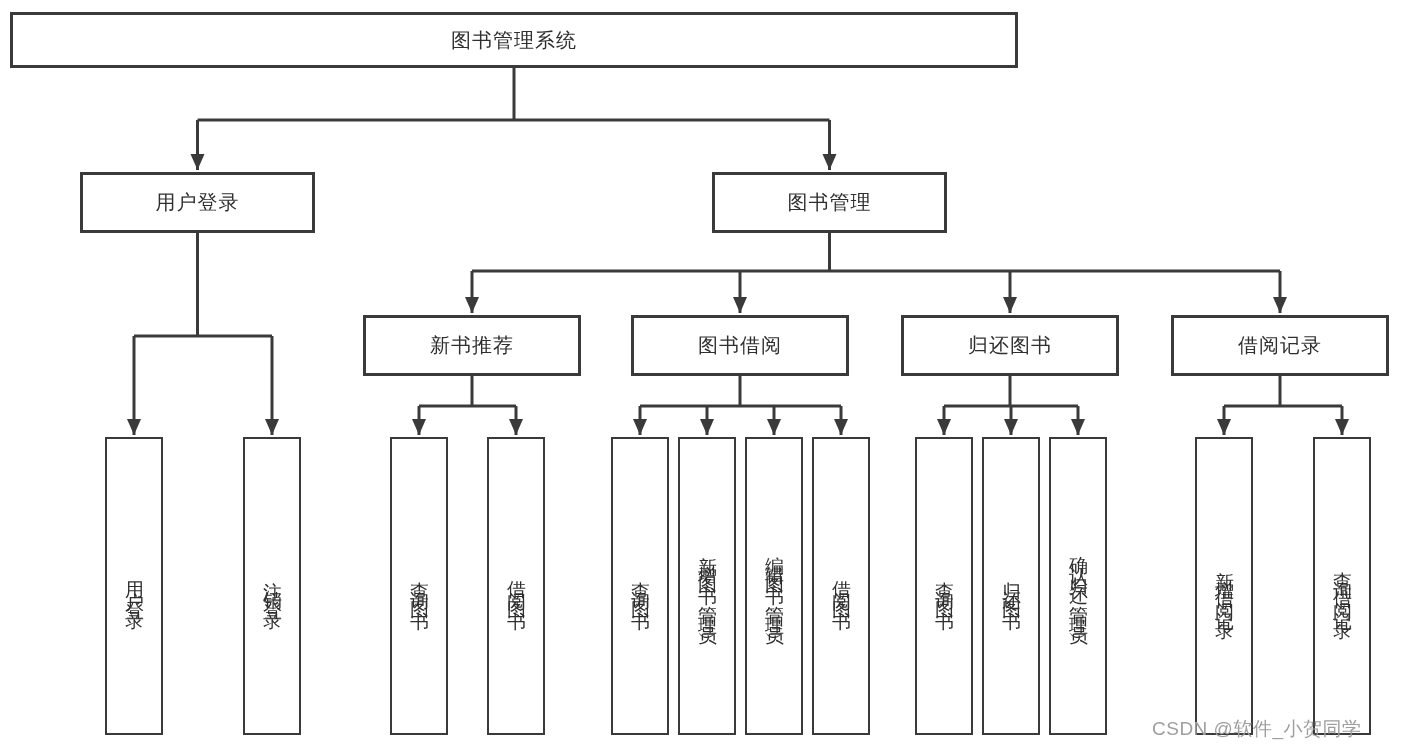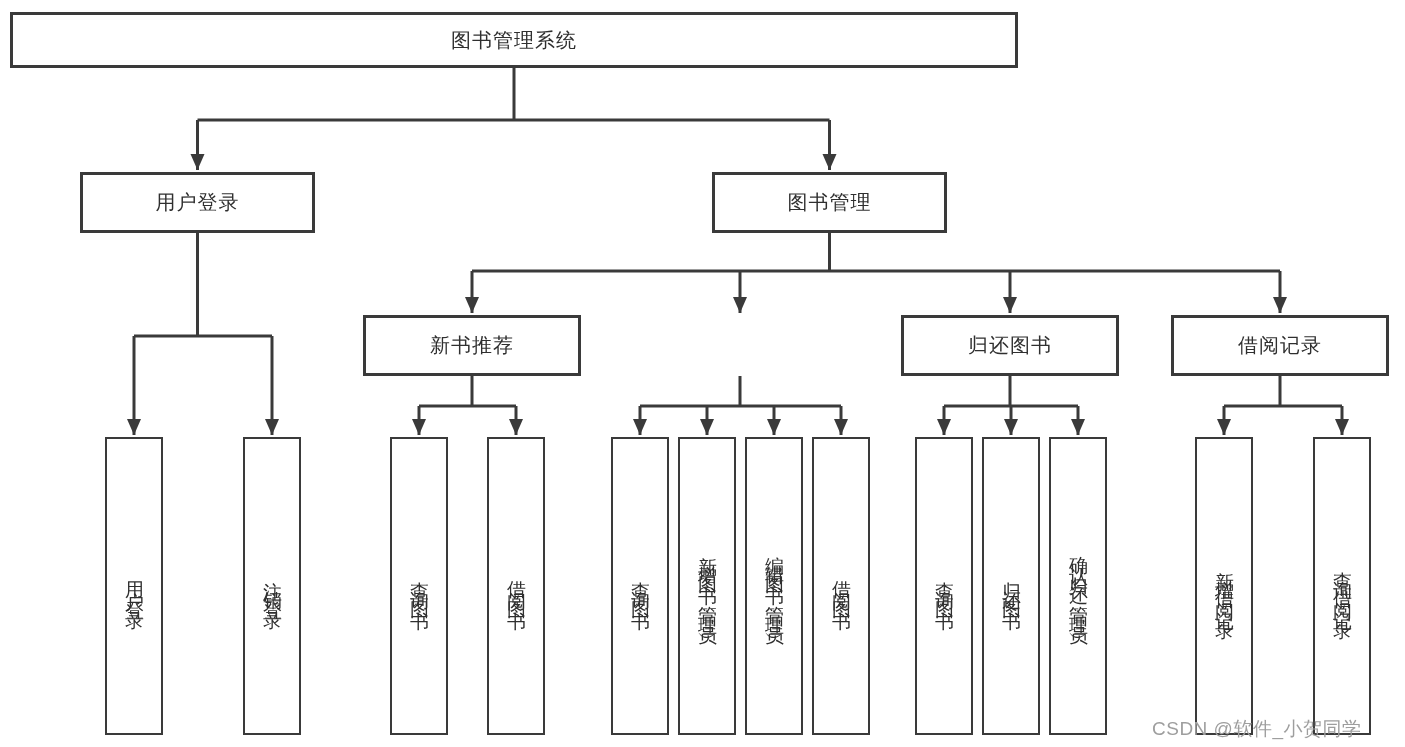--- a/index.html
+++ b/index.html
@@ -107,20 +107,23 @@
   <div class="box" style="left:80px; top:172px; width:235px; height:61px;">
     <span class="hlabel">用户登录</span>
   </div>
   <div class="box" style="left:363px; top:315px; width:218px; height:61px;">
     <span class="hlabel">新书推荐</span>
   </div>
 
   <div class="box" style="left:712px; top:172px; width:235px; height:61px;">
     <span class="hlabel">图书管理</span>
   </div>
+  <div class="box" style="left:631px; top:315px; width:218px; height:61px;">
+    <span class="hlabel">图书借阅</span>
+  </div>
   <div class="box" style="left:901px; top:315px; width:218px; height:61px;">
     <span class="hlabel">归还图书</span>
   </div>
   <div class="box" style="left:1171px; top:315px; width:218px; height:61px;text-align:right;">
     <span class="hlabel">借阅记录</span>
   </div>
 
   <div class="box leaf" style="left:105px; top:437px; width:58px; height:298px;">
     <span class="vlabel">用户登录</span>
   </div>

